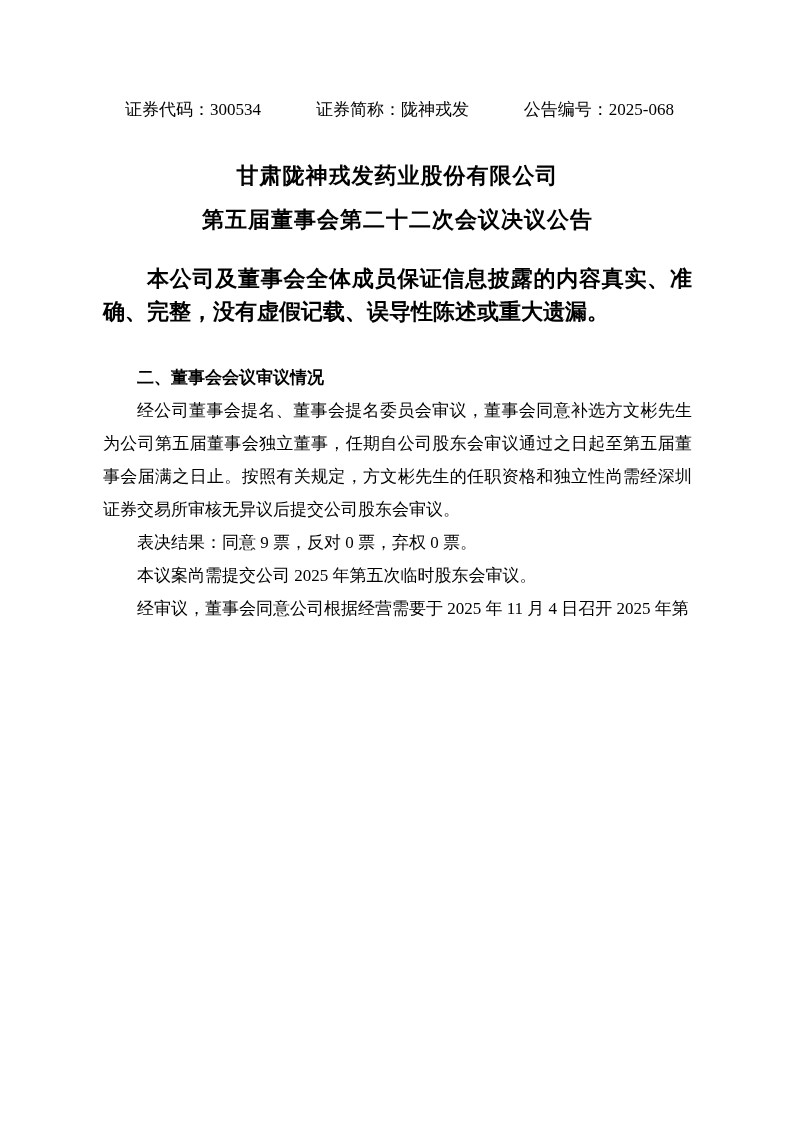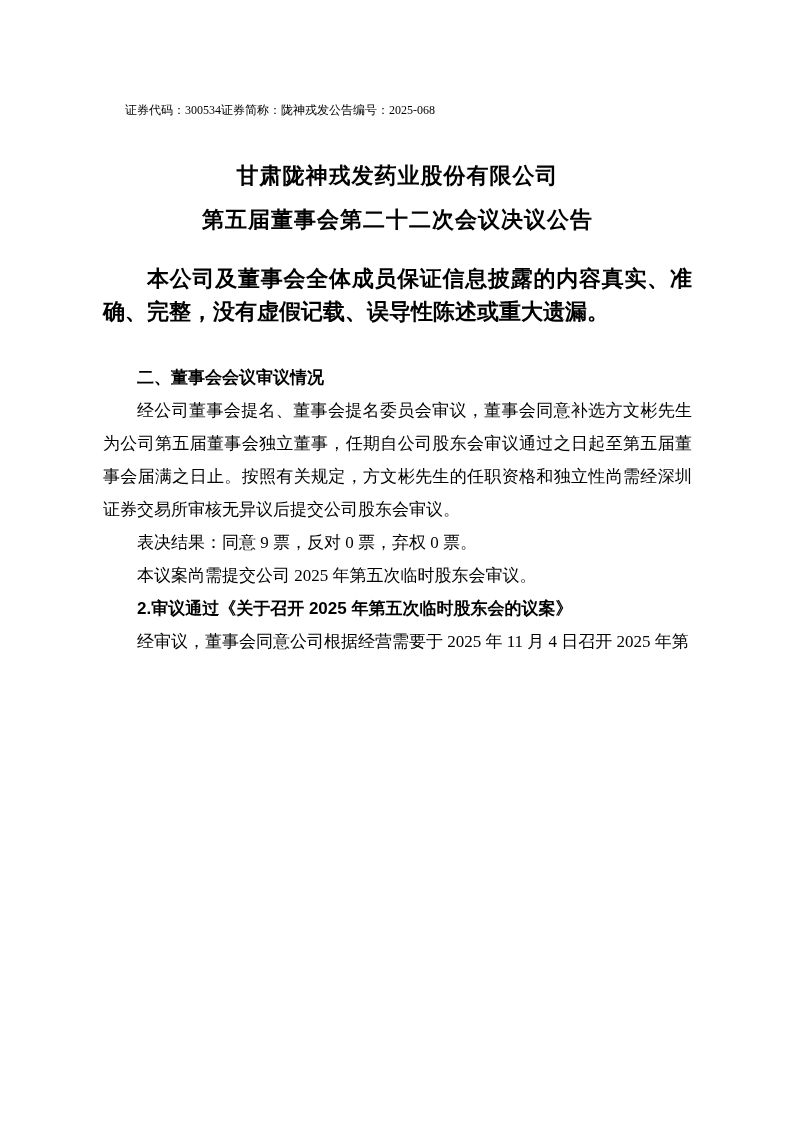--- a/index.html
+++ b/index.html
@@ -13,23 +13,23 @@
     height: 1122px;
     box-sizing: border-box;
     background: #ffffff;
     color: #000000;
     padding: 100px 101px 0 103px;
     font-family: "Liberation Serif", "DejaVu Serif", serif;
     overflow: hidden;
   }
   .doc-header {
     display: flex;
-    justify-content: flex-start;
+    justify-content: space-between;
     align-items: baseline;
-    font-size: 12px;
+    font-size: 17px;
     line-height: 20px;
     padding: 0 18px 0 22px;
     white-space: nowrap;
   }
   .titles {
     margin-top: 34px;
     text-align: center;
     font-weight: bold;
     font-size: 22px;
     line-height: 44px;
@@ -82,17 +82,16 @@
   <p class="disclaimer">本公司及董事会全体成员保证信息披露的内容真实、准确、完整，没有虚假记载、误导性陈述或重大遗漏。</p>
 
   <div class="doc-body">
 
     <p class="sec-heading">二、董事会会议审议情况</p>
 
     <p class="para">经公司董事会提名、董事会提名委员会审议，董事会同意补选方文彬先生为公司第五届董事会独立董事，任期自公司股东会审议通过之日起至第五届董事会届满之日止。按照有关规定，方文彬先生的任职资格和独立性尚需经深圳证券交易所审核无异议后提交公司股东会审议。</p>
     <p class="para">表决结果：同意 9 票，反对 0 票，弃权 0 票。</p>
     <p class="para">本议案尚需提交公司 2025 年第五次临时股东会审议。</p>
 
-    <p class="sec-heading">2.审议通过《关于召开 2025 年第五次临时股东会的议案》</p>
     <p class="para">经审议，董事会同意公司根据经营需要于 2025 年 11 月 4 日召开 2025 年第</p>
   </div>
 
 </div>
 
 </body></html>

